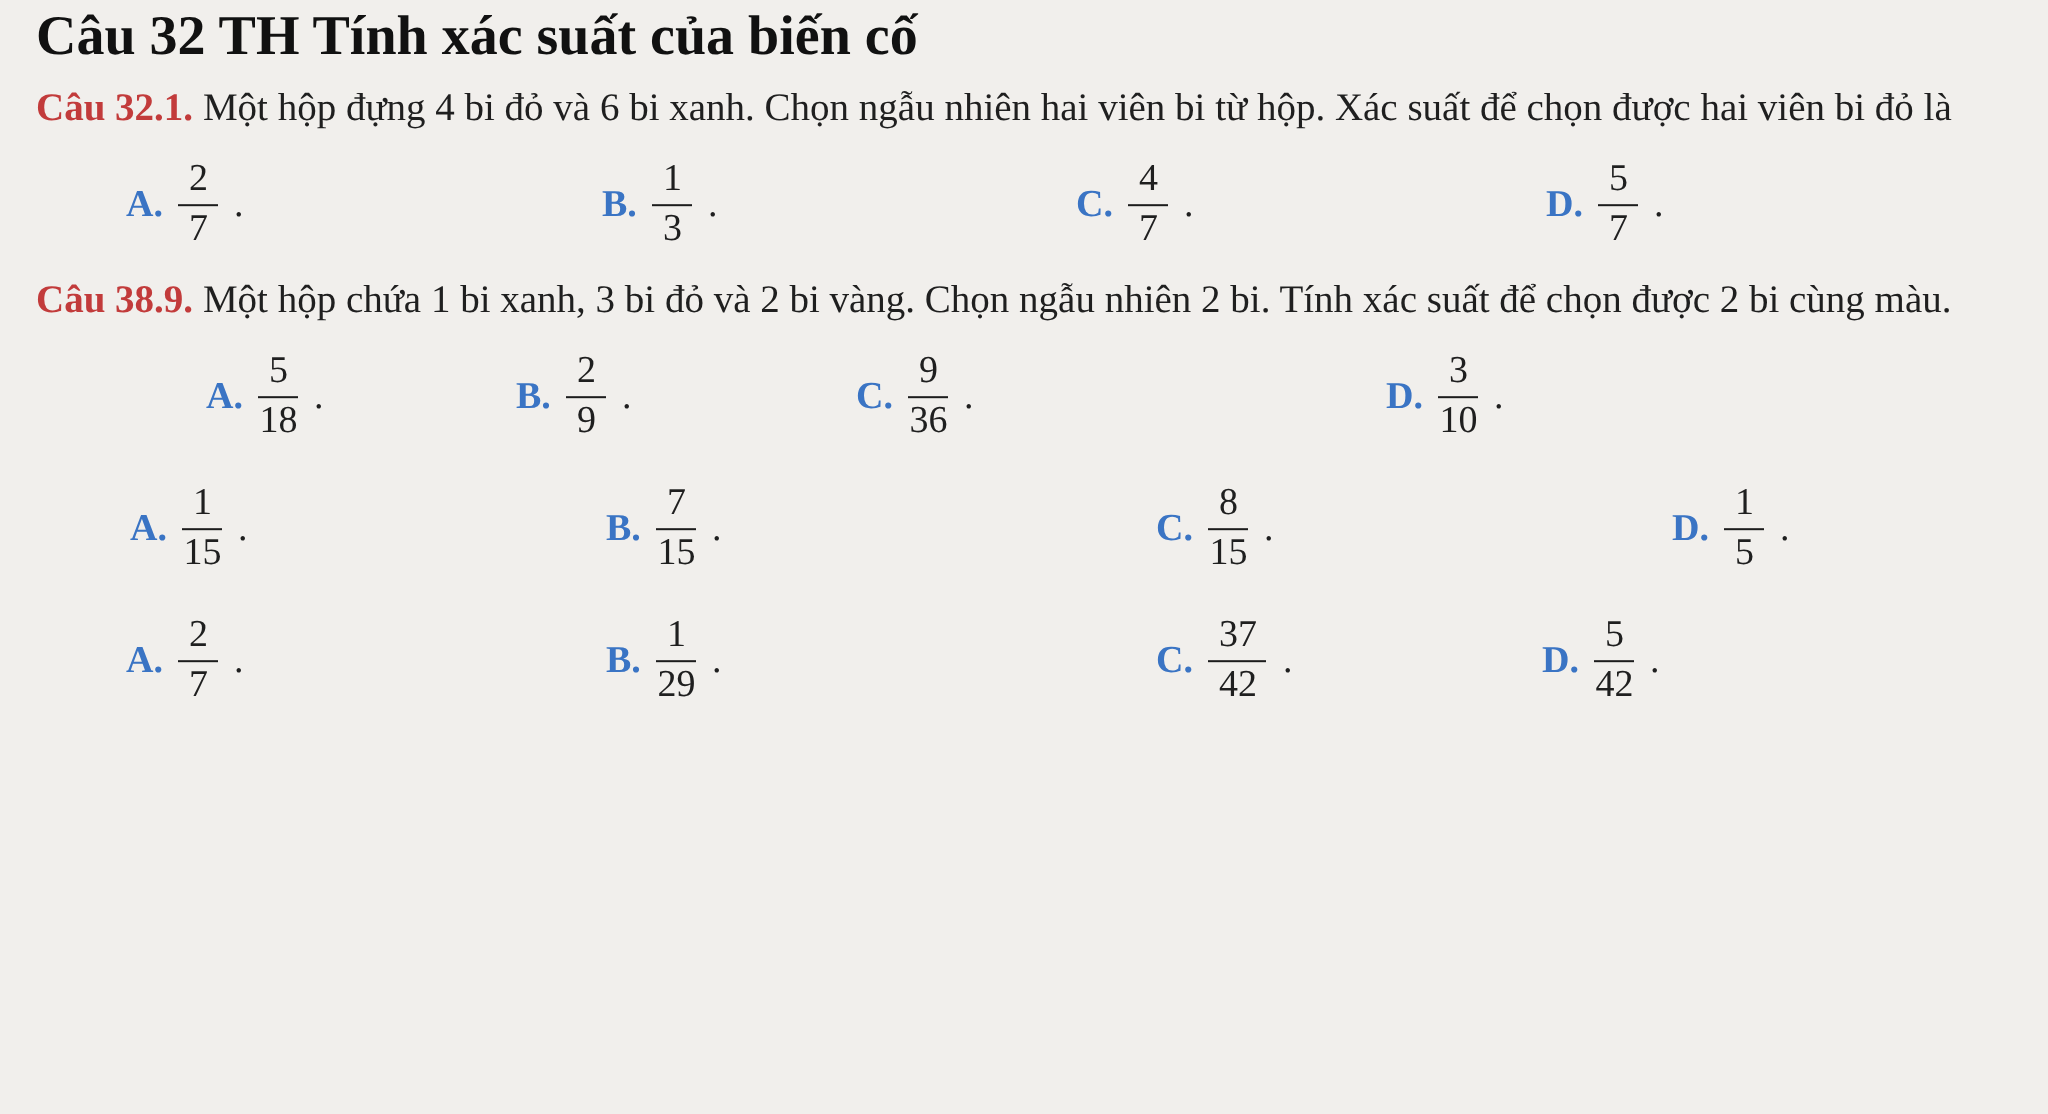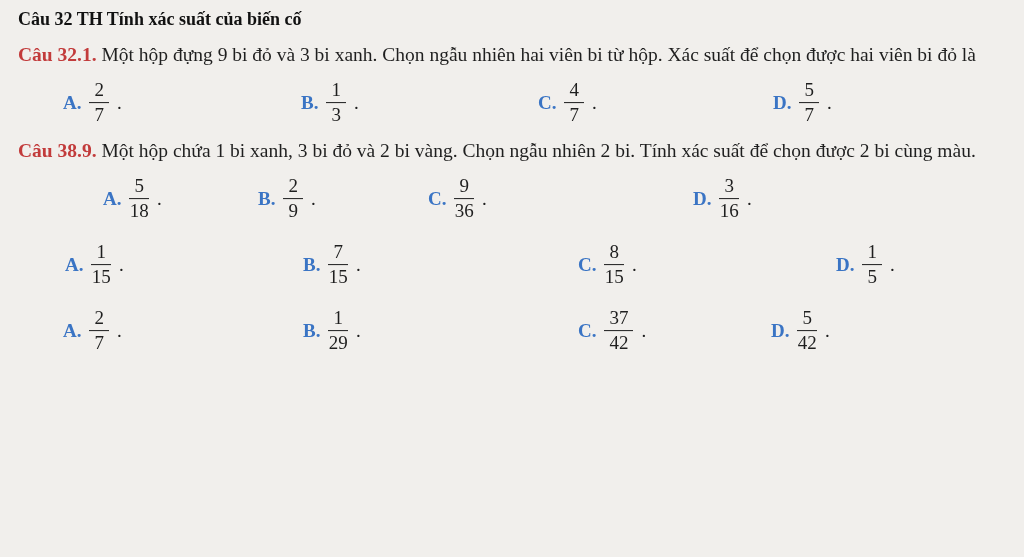--- a/index.html
+++ b/index.html
@@ -11,21 +11,21 @@
     height: 557px;
     overflow: hidden;
     background: var(--background, #f1efec);
     font-family: "Liberation Serif", "DejaVu Serif", serif;
     color: var(--body-text, #1f1f1f);
   }
   .page {
     padding: 4px 16px 0 18px;
   }
   .doc-title {
-    font-size: 18px;
+    font-size: 28px;
     font-weight: bold;
     line-height: 30px;
     margin: 0 0 6px 0;
     color: #111;
   }
   .question-text {
     font-size: 19.5px;
     line-height: 30px;
     margin: 0;
     text-align: justify;
@@ -74,21 +74,21 @@
 </head>
 <body>
 
 <div class="page">
 
   <h1 class="doc-title">Câu 32 TH Tính xác suất của biến cố</h1>
 
   <section>
     <p class="question-text">
       <span class="question-label">Câu 32.1.</span>
-      <span>Một hộp đựng 9 bi đỏ và 3 bi xanh. Chọn ngẫu nhiên hai viên bi từ hộp. Xác suất để chọn được hai viên bi đỏ là</span>
+      <span>Một hộp đựng 4 bi đỏ và 6 bi xanh. Chọn ngẫu nhiên hai viên bi từ hộp. Xác suất để chọn được hai viên bi đỏ là</span>
     </p>
     <div class="options">
       <div class="option" style="left:45px">
         <span class="option-letter">A.</span>
         <span class="frac">
             <span class="num">2</span>
             <span class="den">7</span>
           </span>
         <span class="suffix">.</span>
       </div>
@@ -146,21 +146,21 @@
         <span class="frac">
             <span class="num">9</span>
             <span class="den">36</span>
           </span>
         <span class="suffix">.</span>
       </div>
       <div class="option" style="left:675px">
         <span class="option-letter">D.</span>
         <span class="frac">
             <span class="num">3</span>
-            <span class="den">16</span>
+            <span class="den">10</span>
           </span>
         <span class="suffix">.</span>
       </div>
     </div>
   </section>
 
   <section>
     <div class="options">
       <div class="option" style="left:47px">
         <span class="option-letter">A.</span>

